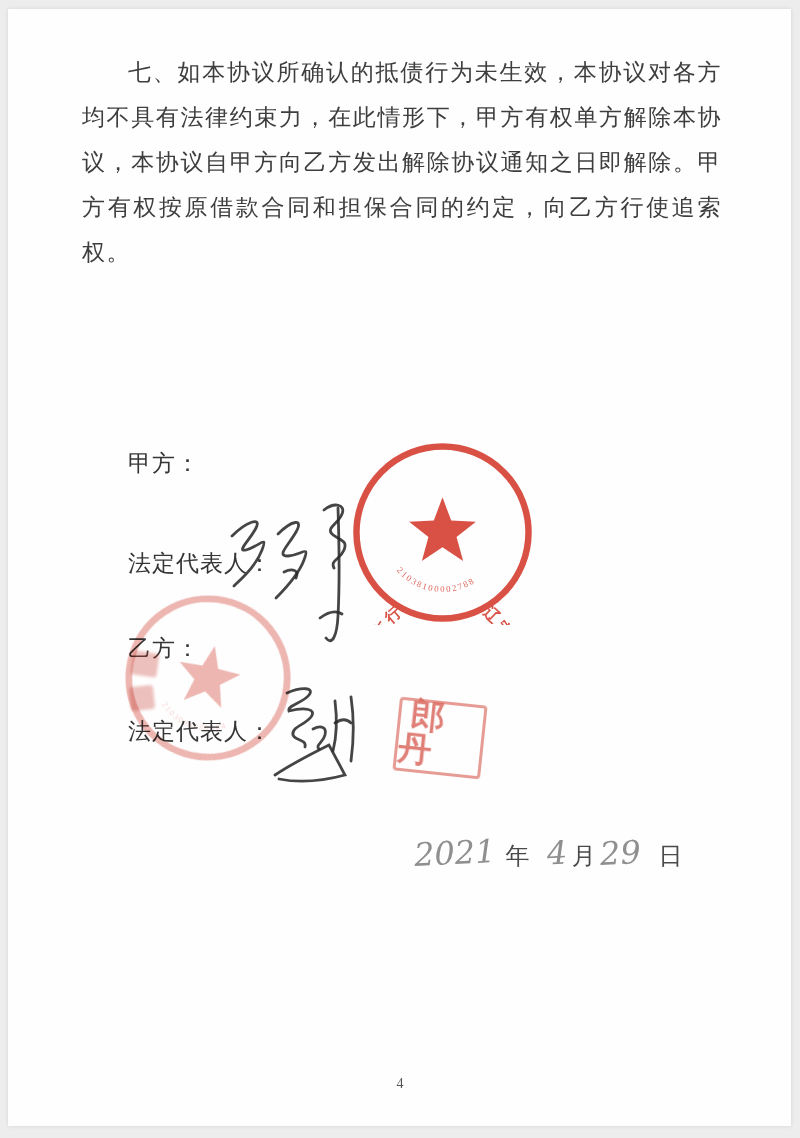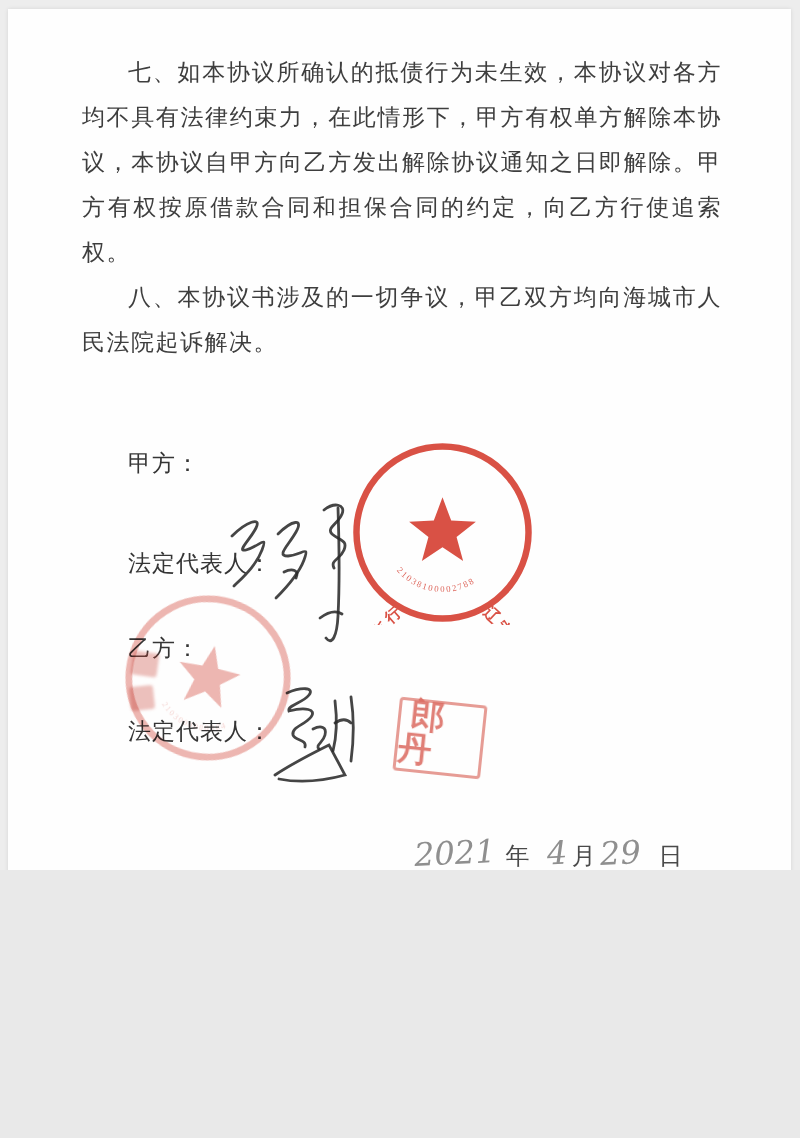--- a/index.html
+++ b/index.html
@@ -1,16 +1,16 @@
 <!DOCTYPE html>
 <html><head>
 <meta charset="utf-8">
 <style>
   html,body{margin:0;padding:0;background:#e9e9e9;}
-  .scan{position:relative;width:800px;height:870px;background:#ededed;overflow:hidden;
+  .scan{position:relative;width:800px;height:1138px;background:#ededed;overflow:hidden;
         font-family:"Liberation Serif","DejaVu Serif",serif;}
   .paper{position:absolute;left:8px;top:9px;width:783px;height:1117px;background:#fefefe;
          box-shadow:0 0 4px rgba(0,0,0,.10);}
   .body-text{position:absolute;left:82px;top:50px;width:640px;color:#3e3e3e;
              font-size:23px;line-height:45px;letter-spacing:1.5px;text-align:justify;}
   .body-text p{margin:0;text-indent:2em;word-break:break-all;}
   .sig-label{position:absolute;left:128px;color:#353535;font-size:23px;letter-spacing:1px;z-index:3;}
   .lbl-party-a{top:448px;}
   .lbl-rep-a{top:548px;}
   .lbl-party-b{top:633px;font-family:Liberation Serif, serif;}
@@ -45,21 +45,20 @@
   .ring-text{font-family:"Liberation Sans","DejaVu Sans",sans-serif;font-weight:bold;}
 </style>
 </head>
 <body>
 
 <div class="scan">
   <div class="paper"></div>
 
   <div class="body-text">
     <p>七、如本协议所确认的抵债行为未生效，本协议对各方均不具有法律约束力，在此情形下，甲方有权单方解除本协议，本协议自甲方向乙方发出解除协议通知之日即解除。甲方有权按原借款合同和担保合同的约定，向乙方行使追索权。</p>
-    <p>八、本协议书涉及的一切争议，甲乙双方均向海城市人民法院起诉解决。</p>
   </div>
 
   <div class="sig-label lbl-party-a">甲方：</div>
   <div class="sig-label lbl-rep-a">法定代表人：</div>
   <div class="sig-label lbl-party-b">乙方：</div>
   <div class="sig-label lbl-rep-b">法定代表人：</div>
 
   <svg class="seal seal-a" viewBox="0 0 200 200">
     <circle cx="100" cy="100" r="93" fill="none" stroke="#d5392b" stroke-width="7"></circle>
     <polygon points="100,62 109.4,87.1 136.1,88.3 115.2,104.9 122.3,130.7 100,116 77.7,130.7 84.8,104.9 63.9,88.3 90.6,87.1" fill="#d5392b"></polygon>

